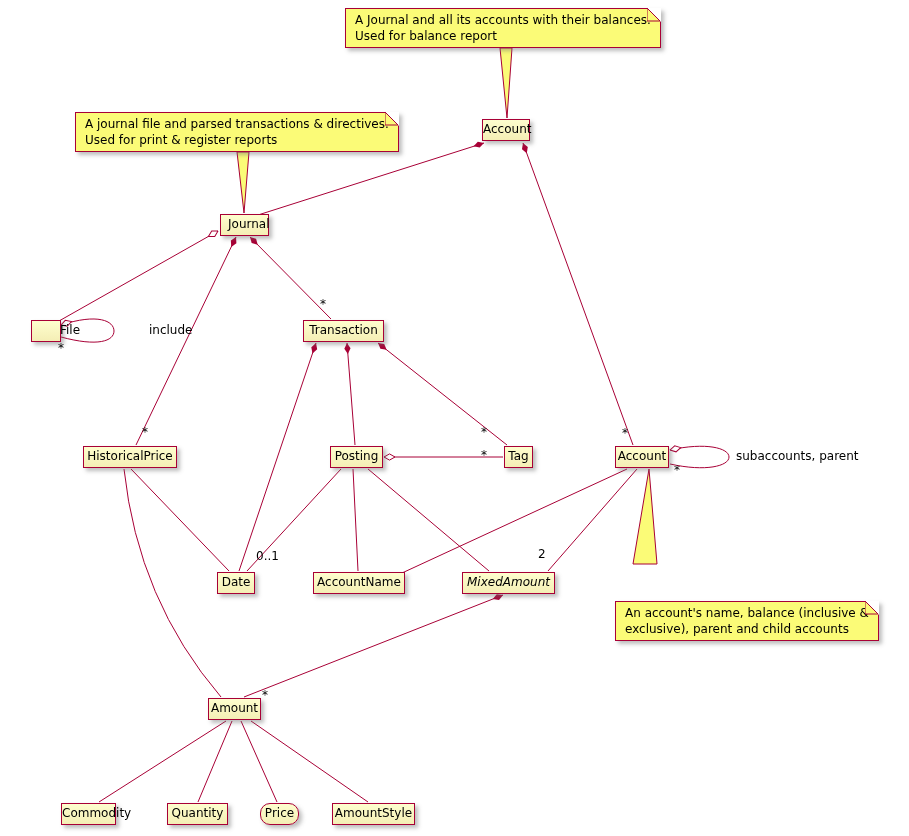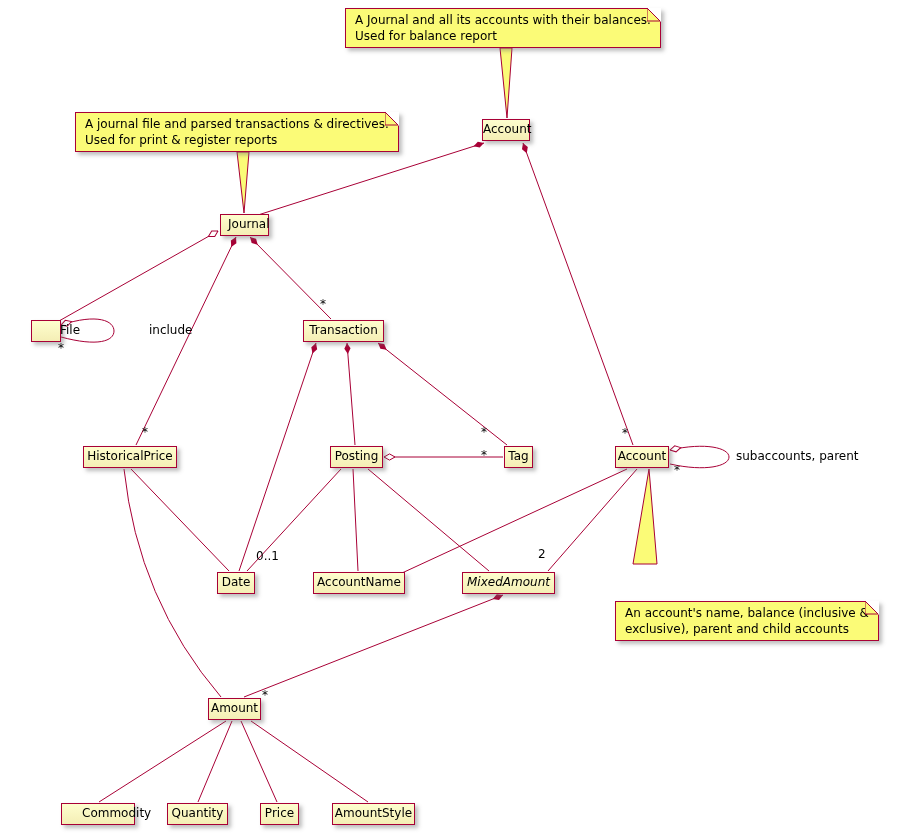--- a/index.html
+++ b/index.html
@@ -96,23 +96,23 @@
   <div class="cls" style="left:31px;top:320px;width:30px;padding-left:28px;">File</div>
   <div class="cls" style="left:303px;top:320px;width:81px;">Transaction</div>
   <div class="cls" style="left:83px;top:446px;width:94px;">HistoricalPrice</div>
   <div class="cls" style="left:330px;top:446px;width:53px;">Posting</div>
   <div class="cls" style="left:504px;top:446px;width:29px;">Tag</div>
   <div class="cls" style="left:615px;top:446px;width:54px;">Account</div>
   <div class="cls" style="left:217px;top:572px;width:38px;">Date</div>
   <div class="cls" style="left:313px;top:572px;width:92px;">AccountName</div>
   <div class="cls" style="left:462px;top:572px;width:93px;font-style:italic;">MixedAmount</div>
   <div class="cls" style="left:208px;top:698px;width:53px;">Amount</div>
-  <div class="cls" style="left:61px;top:803px;width:74px;padding-left:20px;">Commodity</div>
+  <div class="cls" style="left:61px;top:803px;width:55px;">Commodity</div>
   <div class="cls" style="left:167px;top:803px;width:61px;">Quantity</div>
-  <div class="cls" style="left:260px;top:803px;width:39px;">Price</div>
+  <div class="cls" style="left:260px;top:803px;width:39px;border-radius:10px;">Price</div>
   <div class="cls" style="left:332px;top:803px;width:83px;">AmountStyle</div>
 
   <span class="mult" style="left:622px;top:426px;">*</span>
   <span class="mult" style="left:320px;top:297px;">*</span>
   <span class="mult" style="left:142px;top:425px;">*</span>
   <span class="mult" style="left:121px;top:323px;margin-left:28px;">include</span>
   <span class="mult" style="left:58px;top:341px;">*</span>
   <span class="mult" style="left:481px;top:425px;">*</span>
   <span class="mult" style="left:481px;top:448px;">*</span>
   <span class="mult" style="left:256px;top:549px;">0..1</span>

